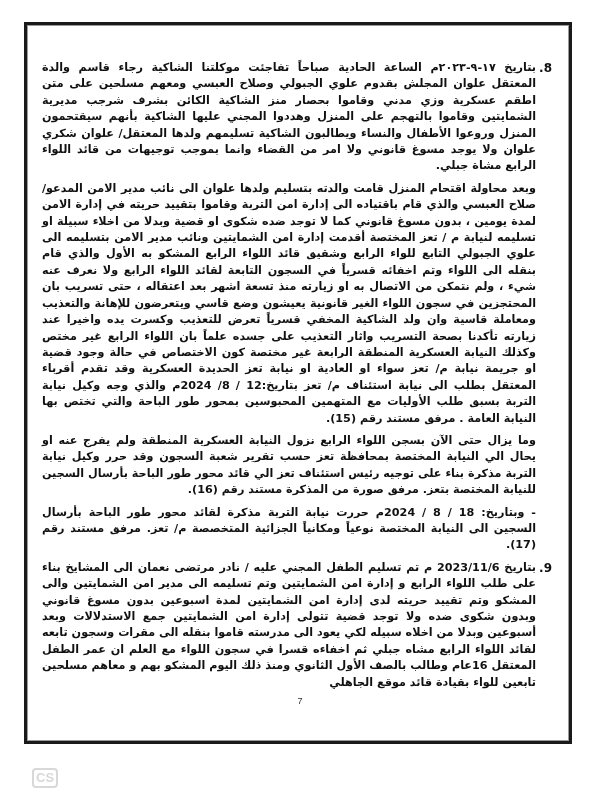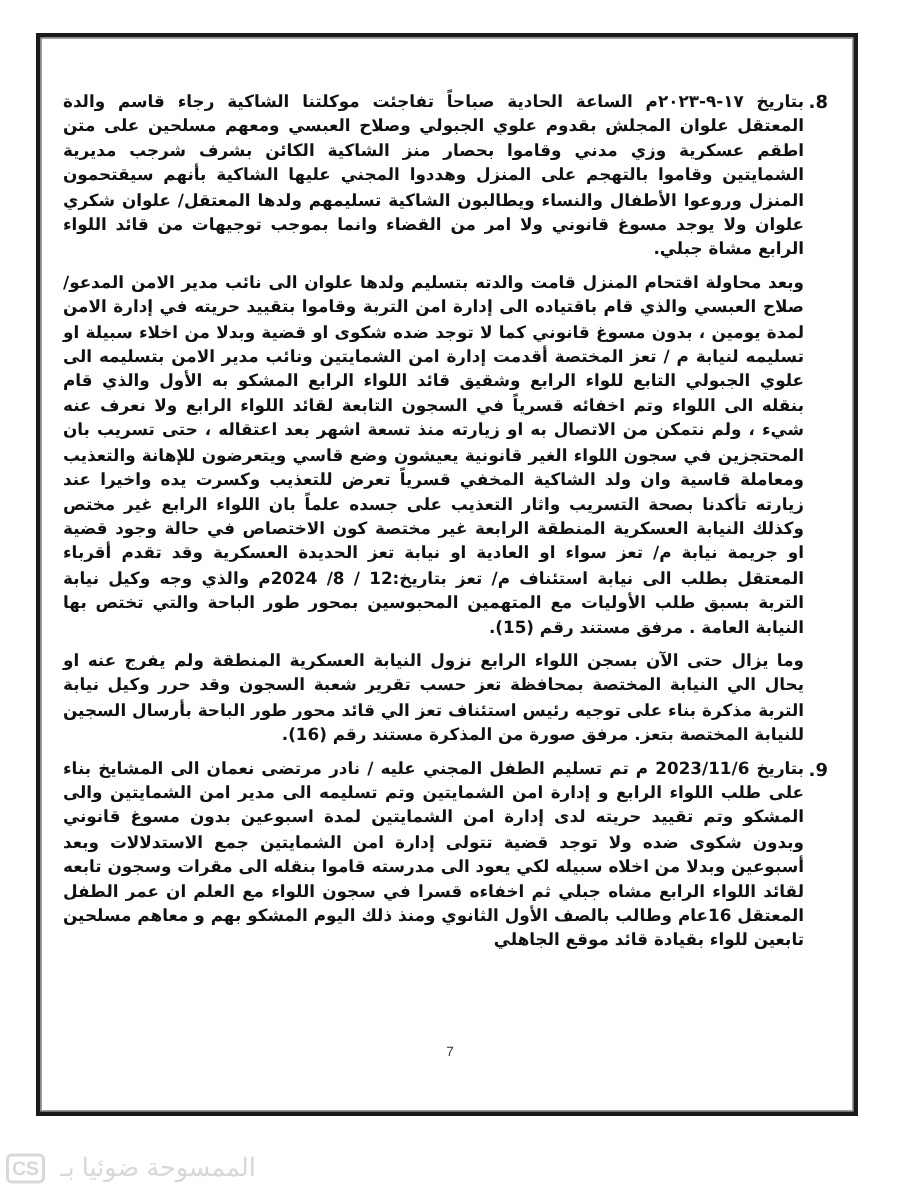--- a/index.html
+++ b/index.html
@@ -80,20 +80,21 @@
     direction: ltr;
   }
   .cs-logo {
     display: inline-block;
     border: 2px solid #d8d8d8;
     border-radius: 4px;
     padding: 0 2px;
     font-size: 13px;
     line-height: 16px;
     font-weight: bold;
+    margin-left: 28px;
   }
   .wm-ar {
     direction: rtl;
     margin-left: 6px;
   }
 </style>
 </head>
 <body>
 
 <div class="page-frame"></div>
@@ -102,25 +103,25 @@
 
   <p class="para numbered">
     <span class="num">8.</span>
     <span>بتاريخ ١٧-٩-٢٠٢٣م الساعة الحادية صباحاً تفاجئت موكلتنا الشاكية رجاء قاسم والدة المعتقل علوان المجلش بقدوم علوي الجبولي وصلاح العبسي ومعهم مسلحين على متن اطقم عسكرية وزي مدني وقاموا بحصار منز الشاكية الكائن بشرف شرجب مديرية الشمايتين وقاموا بالتهجم على المنزل وهددوا المجني عليها الشاكية بأنهم سيقتحمون المنزل وروعوا الأطفال والنساء ويطالبون الشاكية تسليمهم ولدها المعتقل/ علوان شكري علوان ولا يوجد مسوغ قانوني ولا امر من القضاء وانما بموجب توجيهات من قائد اللواء الرابع مشاة جبلي.</span>
   </p>
 
   <p class="para indent">وبعد محاولة اقتحام المنزل قامت والدته بتسليم ولدها علوان الى نائب مدير الامن المدعو/ صلاح العبسي والذي قام باقتياده الى إدارة امن التربة وقاموا بتقييد حريته في إدارة الامن لمدة يومين ، بدون مسوغ قانوني كما لا توجد ضده شكوى او قضية وبدلا من اخلاء سبيلة او تسليمه لنيابة م / تعز المختصة أقدمت إدارة امن الشمايتين ونائب مدير الامن بتسليمه الى علوي الجبولي التابع للواء الرابع وشقيق قائد اللواء الرابع المشكو به الأول والذي قام بنقله الى اللواء وتم اخفائه قسرياً في السجون التابعة لقائد اللواء الرابع ولا نعرف عنه شيء ، ولم نتمكن من الاتصال به او زيارته منذ تسعة اشهر بعد اعتقاله ، حتى تسريب بان المحتجزين في سجون اللواء الغير قانونية يعيشون وضع قاسي ويتعرضون للإهانة والتعذيب ومعاملة قاسية وان ولد الشاكية المخفي قسرياً تعرض للتعذيب وكسرت يده واخيرا عند زيارته تأكدنا بصحة التسريب واثار التعذيب على جسده علماً بان اللواء الرابع غير مختص وكذلك النيابة العسكرية المنطقة الرابعة غير مختصة كون الاختصاص في حالة وجود قضية او جريمة نيابة م/ تعز سواء او العادية او نيابة تعز الحديدة العسكرية وقد تقدم أقرباء المعتقل بطلب الى نيابة استئناف م/ تعز بتاريخ:12 / 8/ 2024م والذي وجه وكيل نيابة التربة بسبق طلب الأوليات مع المتهمين المحبوسين بمحور طور الباحة والتي تختص بها النيابة العامة . مرفق مستند رقم (15).</p>
 
   <p class="para indent">وما يزال حتى الآن بسجن اللواء الرابع نزول النيابة العسكرية المنطقة ولم يفرج عنه او يحال الي النيابة المختصة بمحافظة تعز حسب تقرير شعبة السجون وقد حرر وكيل نيابة التربة مذكرة بناء على توجيه رئيس استئناف تعز الي قائد محور طور الباحة بأرسال السجين للنيابة المختصة بتعز. مرفق صورة من المذكرة مستند رقم (16).</p>
 
+  <p class="para dash-item">- وبتاريخ: 18 / 8 / 2024م حررت نيابة التربة مذكرة لقائد محور طور الباحة بأرسال السجين الى النيابة المختصة نوعياً ومكانياً الجزائية المتخصصة م/ تعز.      مرفق مستند رقم (17).</p>
 
   <p class="para numbered">
     <span class="num">9.</span>
     <span>بتاريخ 2023/11/6 م تم تسليم الطفل المجني عليه / نادر مرتضى نعمان الى المشايخ بناء على طلب اللواء الرابع و إدارة امن الشمايتين وتم تسليمه الى مدير امن الشمايتين والى المشكو وتم تقييد حريته لدى إدارة امن الشمايتين لمدة اسبوعين بدون مسوغ قانوني وبدون شكوى ضده ولا توجد قضية تتولى إدارة امن الشمايتين جمع الاستدلالات وبعد أسبوعين وبدلا من اخلاه سبيله لكي يعود الى مدرسته قاموا بنقله الى مقرات وسجون تابعه لقائد اللواء الرابع مشاه جبلي ثم اخفاءه قسرا في سجون اللواء مع العلم ان عمر الطفل المعتقل 16عام وطالب بالصف الأول الثانوي ومنذ ذلك اليوم المشكو بهم و معاهم مسلحين تابعين للواء بقيادة قائد موقع الجاهلي</span>
   </p>
 </div>
 
 <div class="page-number">7</div>
 
 <div class="watermark">
   <span class="cs-logo">CS</span>
-  <span class="wm-ar">الممسوحة ضوئيا بـ</span>
 </div>
 
 </body></html>

